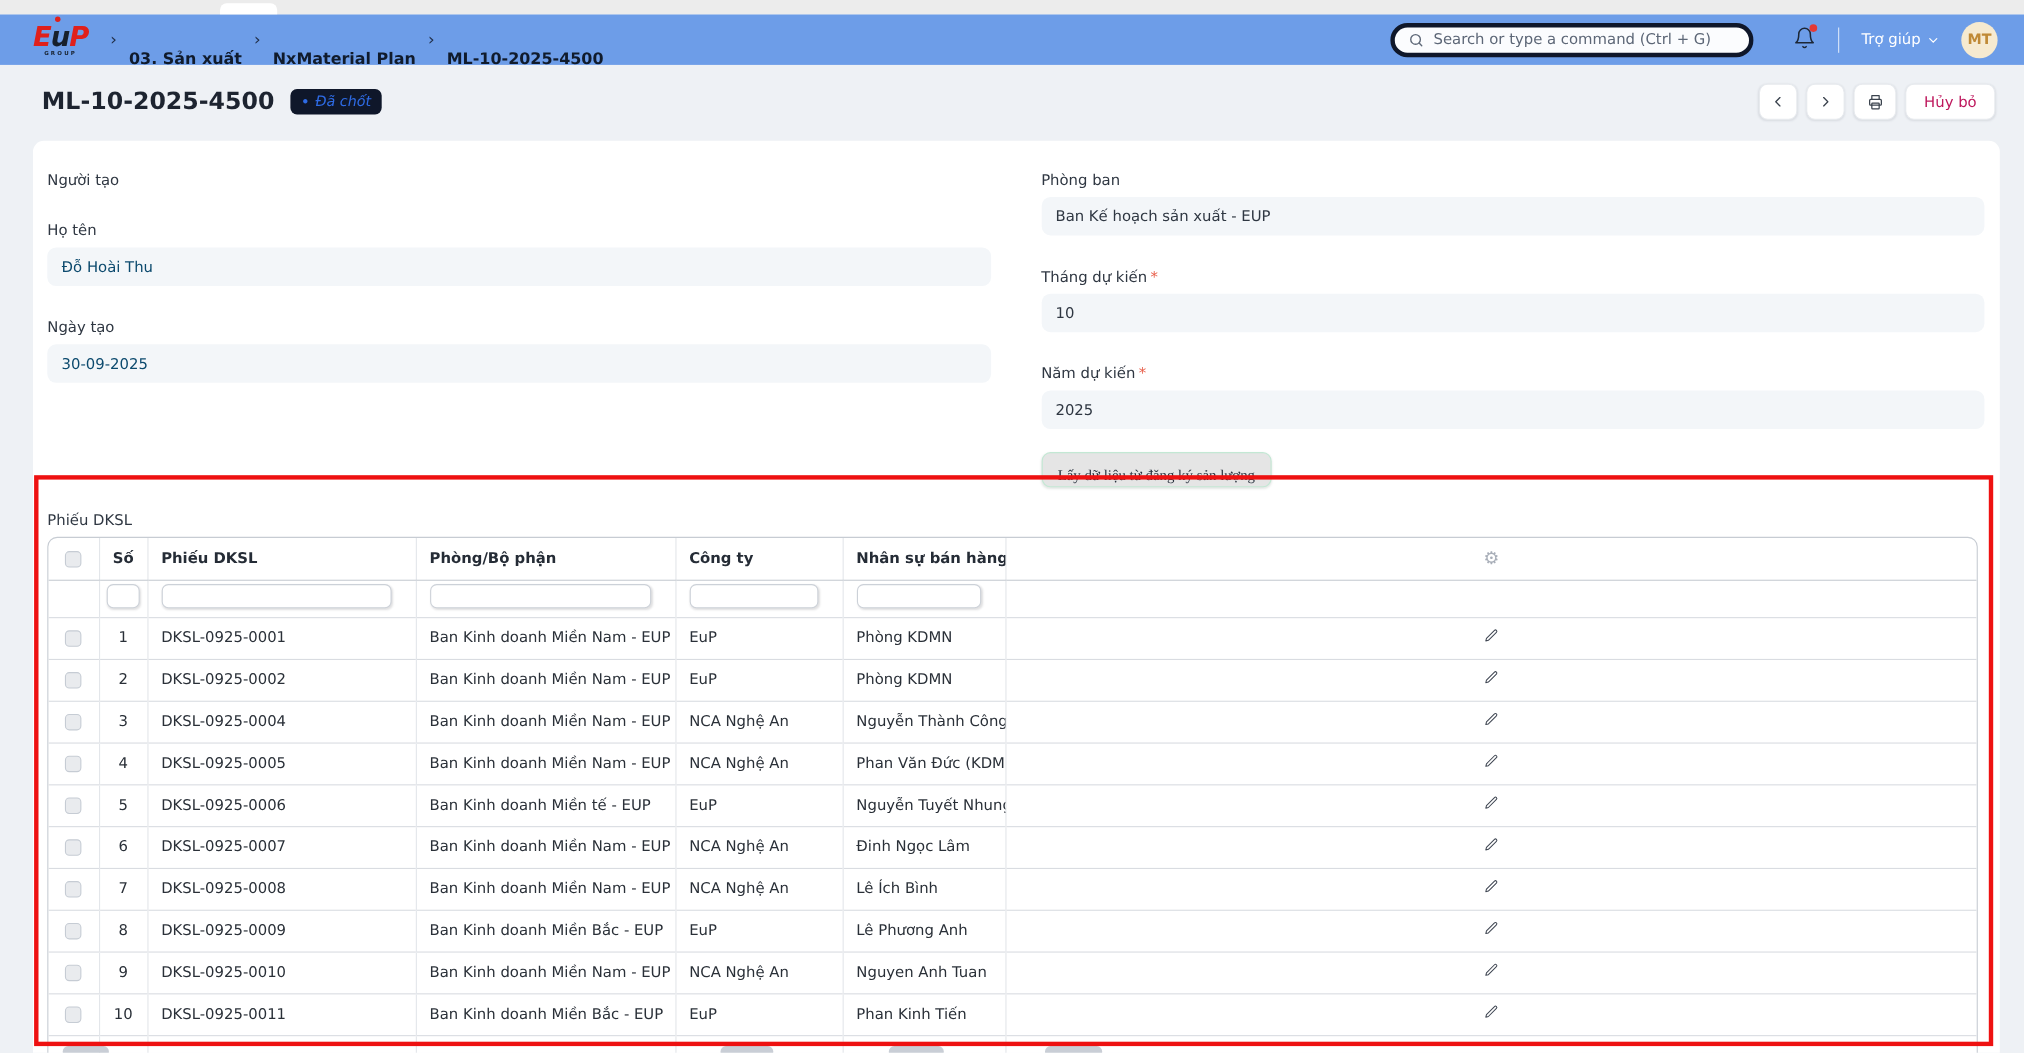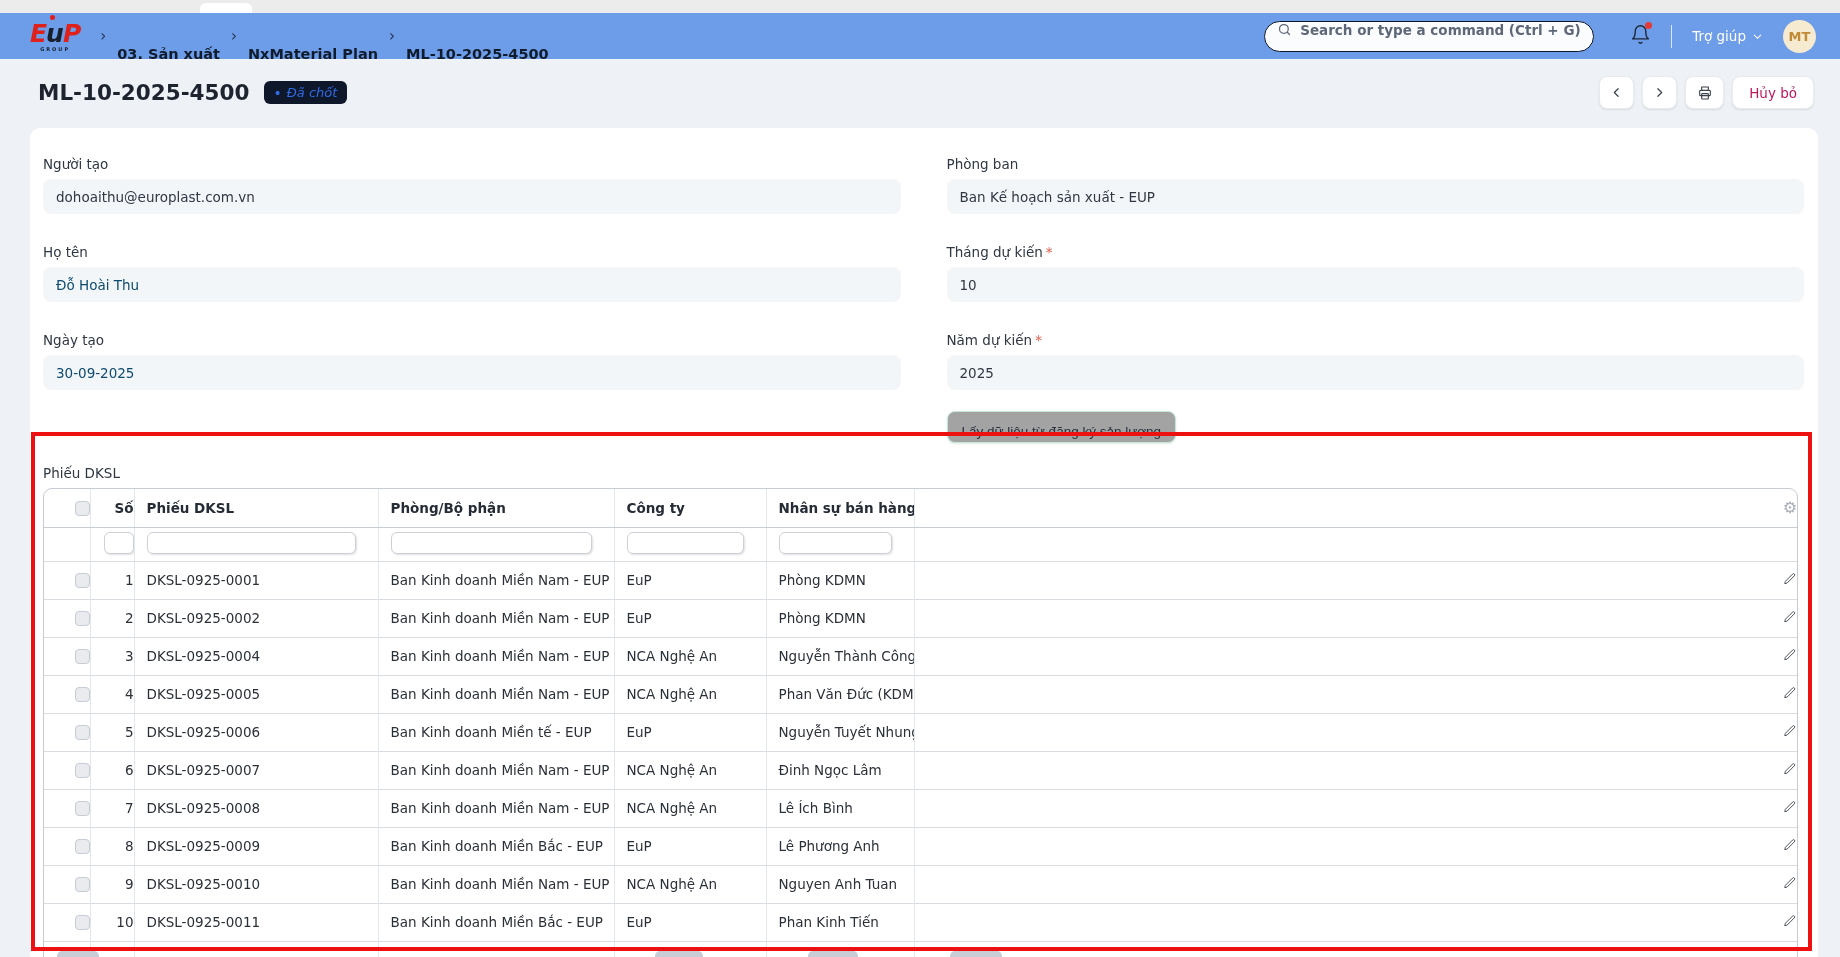--- a/index.html
+++ b/index.html
@@ -17,22 +17,22 @@
   .logo { line-height: 1; margin-right: 20px; text-align: center; cursor: pointer; }
   .logo .big { font-size: 25px; font-weight: 800; font-style: italic; letter-spacing: -1px; }
   .logo .l-red { color: #e0201b; } .logo .l-dark { color: #17202c; position:relative; }
   .logo .l-dark::after { content:""; position:absolute; width:5px; height:5px; border-radius:50%;
     background:#e0201b; top:-4px; left:4px; }
   .logo .sub { font-size: 5px; font-weight: 700; color: #17202c; letter-spacing: 2px; margin-top: 1px; }
   .breadcrumb { display: flex; align-items: center; gap: 11px; font-size: 14.5px; font-weight: 600; color: #101b2c; }
   .breadcrumb .sep { font-weight: 400; font-size: 15px; color: #22304a; }
   .crumb { cursor: pointer; margin-top: 36px; }
   .nav-spacer { flex: 1; }
-  .search-pill { width: 330px; height: 31px; background: #fbfcfe; border: 1px solid #0f172a;
-    border-radius: 16px; display: flex; padding: 0 12px; gap: 8px; margin-right: 36px; font-weight: bold; }
+  .search-pill { width: 330px; height: 31px; background: #fbfcfe; border: 4px solid #0f172a;
+    border-radius: 16px; display: flex; align-items: center; padding: 0 12px; gap: 8px; margin-right: 36px; }
   .search-pill svg { flex: 0 0 auto; }
   .search-pill .ph { font-size: 13.5px; color: #5d6777; white-space: nowrap; }
   .bell-wrap { position: relative; margin-right: 20px; cursor: pointer; }
   .bell-dot { position: absolute; top: -2px; right: -1px; width: 7px; height: 7px;
     border-radius: 50%; background: #e53935; }
   .nav-divider { width: 1px; height: 23px; background: rgba(255,255,255,.75); margin-right: 20px; }
   .help { display: flex; align-items: center; gap: 6px; color: #ffffff; font-size: 13.5px;
     font-weight: 500; margin-right: 20px; cursor: pointer; }
   .avatar { width: 33px; height: 33px; border-radius: 50%; background: #f6ead0; color: #c08a36;
     font-size: 13px; font-weight: 700; display: flex; align-items: center; justify-content: center; cursor: pointer; }
@@ -51,38 +51,38 @@
   
   .card { position: absolute; left: 30px; right: 22px; top: 128px; height: 870px;
     background: #ffffff; border-radius: 10px; padding: 28px 14px 0 13px; }
   .form-grid { display: grid; grid-template-columns: 1fr 1fr; column-gap: 46px; }
   .field { margin-bottom: 30px; }
   .field .lbl { font-size: 13.5px; font-weight: 500; color: #2f3742; margin-bottom: 7px; }
   .req { color: #e8604c; margin-left: 3px; }
   .field input { width: 100%; height: 35px; background: #f3f6f9; border: none; border-radius: 8px;
     padding: 0 13px; font-size: 13.5px; color: #2f3742; font-family: inherit; outline: none; }
   .field input.muted { color: #0c4a6e; }
-  .fetch-btn { margin-top: -9px; height: 32px; padding: 12px 14px; background: #a3a3a3;
+  .fetch-btn { margin-top: -9px; height: 32px; padding: 12px 14px; background: #e5e5e5;
     border: 1px solid #c3e8d4; border-radius: 8px; font-size: 13.5px; color: #28313d;
-    font-family: Liberation Sans, sans-serif; cursor: pointer; box-shadow: 0 1px 2px rgba(30,60,45,.12); }
+    font-family: Liberation Serif, serif; cursor: pointer; box-shadow: 0 1px 2px rgba(30,60,45,.12); }
   
   .table-section { margin-top: 22px; }
   .section-label { font-size: 13.5px; font-weight: 500; color: #2f3742; margin-bottom: 7px; }
   .grid-table { width: calc(100% - 6px); border: 1px solid #c7ccd3; border-radius: 9px;
     overflow: hidden; background: #fff; }
   table { width: 100%; border-collapse: collapse; table-layout: fixed; }
   col.c-check { width: 46px; } col.c-no { width: 44px; } col.c-phieu { width: 244px; }
   col.c-phong { width: 236px; } col.c-congty { width: 152px; } col.c-nhansu { width: 148px; }
   th, td { border-right: 1px solid #e3e6ea; font-size: 13.5px; padding: 0 12px;
     text-align: left; white-space: nowrap; overflow: hidden; }
   th:last-child, td:last-child { border-right: none; }
   thead th { height: 38px; font-weight: 700; color: #252c36; border-bottom: 1px solid #c7ccd3; }
   tr.filter-row td { height: 34px; }
   tbody tr.data-row td { height: 38px; border-top: 1px solid #d9dce1; }
-  th.center, td.center { text-align: right; padding: 0 0; }
+  th.center, td.center { text-align: center; padding: 0 0; }
   .checkbox { width: 15px; height: 15px; border-radius: 4px; background: #e9ebee;
     border: 1px solid #c6ccd4; display: inline-block; vertical-align: middle; cursor: pointer; }
   .f-input { height: 22px; border: 1px solid #ccd1d8; border-radius: 6px; background: #fff;
     width: calc(100% - 10px); box-shadow: 1px 1px 2px rgba(27,31,36,.14); display: inline-block; }
   .f-input.small { width: 30px; }
   .gear { color: #a8aeb8; font-size: 16px; cursor: pointer; }
   .pencil { cursor: pointer; display: inline-block; }
   
   .annotation { position: absolute; left: 31px; top: 432px; width: 1781px; height: 519px;
     border: 4px solid #ee1111; z-index: 9; pointer-events: none; }
@@ -157,21 +157,20 @@
     </div>
     <div class="tbtn txt">Hủy bỏ</div>
   </div>
 </div>
 
 <div class="card">
   <div class="form-grid">
     <div class="col-left">
       <div class="field">
         <div class="lbl">Người tạo</div>
-        <input readonly="" value="dohoaithu@europlast.com.vn" style="">
       </div>
       <div class="field">
         <div class="lbl">Họ tên</div>
         <input class="muted" readonly="" value="Đỗ Hoài Thu" style="">
       </div>
       <div class="field">
         <div class="lbl">Ngày tạo</div>
         <input class="muted" readonly="" value="30-09-2025" style="">
       </div>
     </div>

